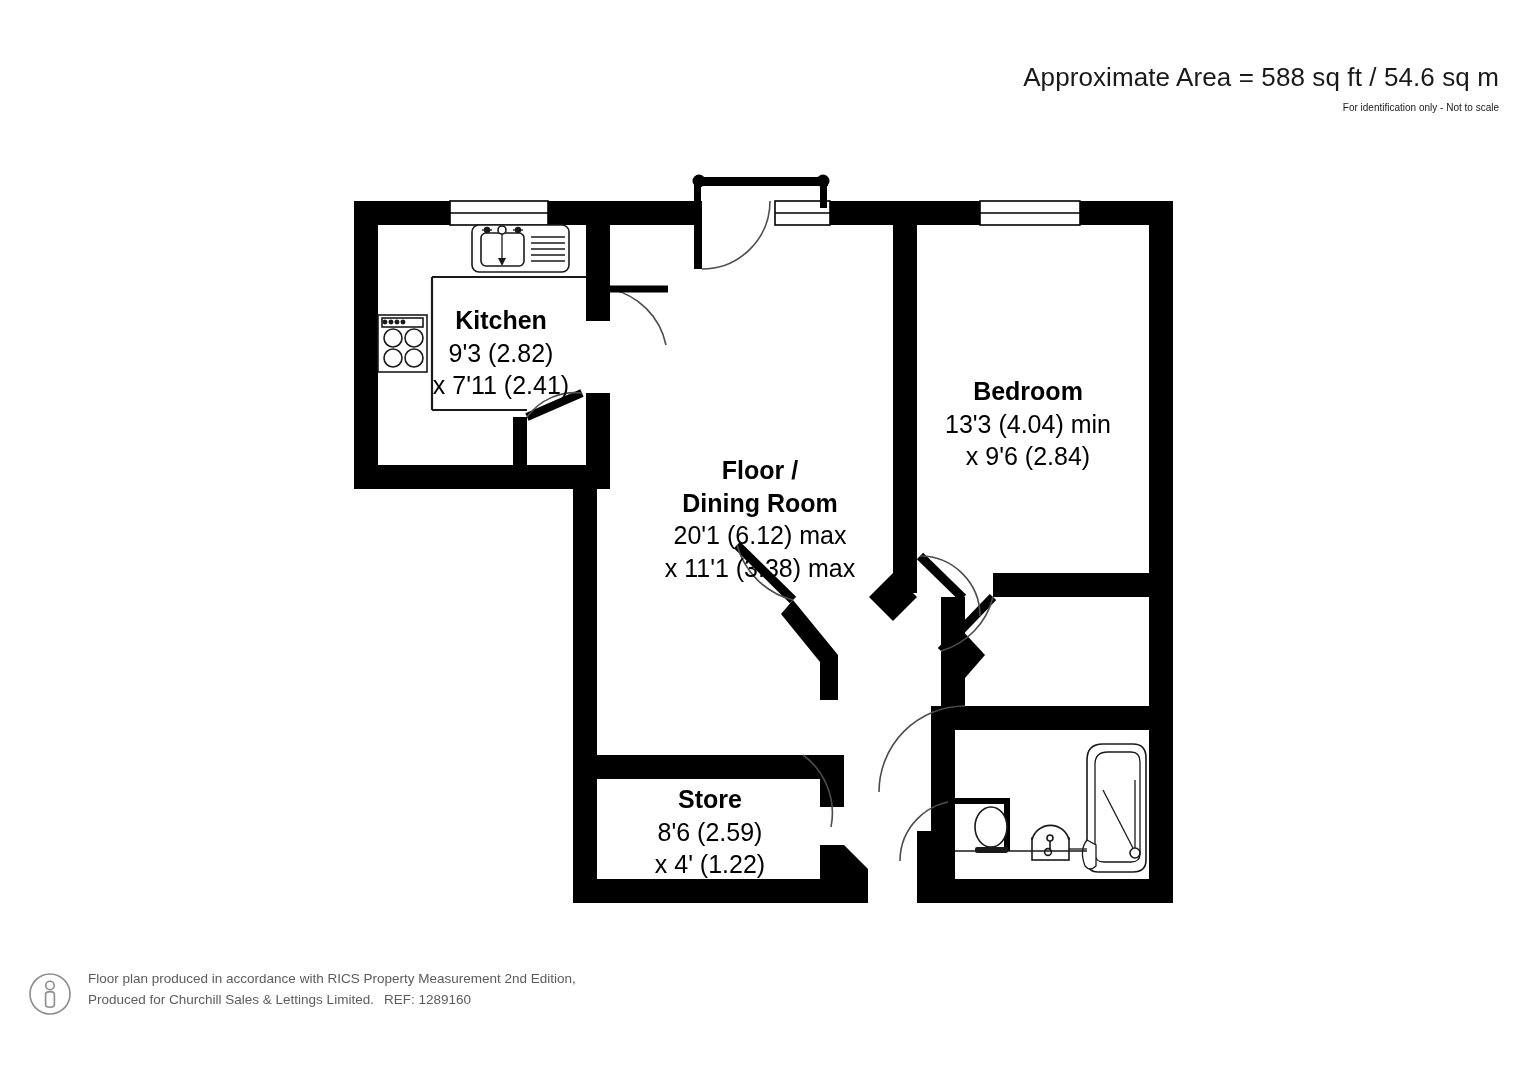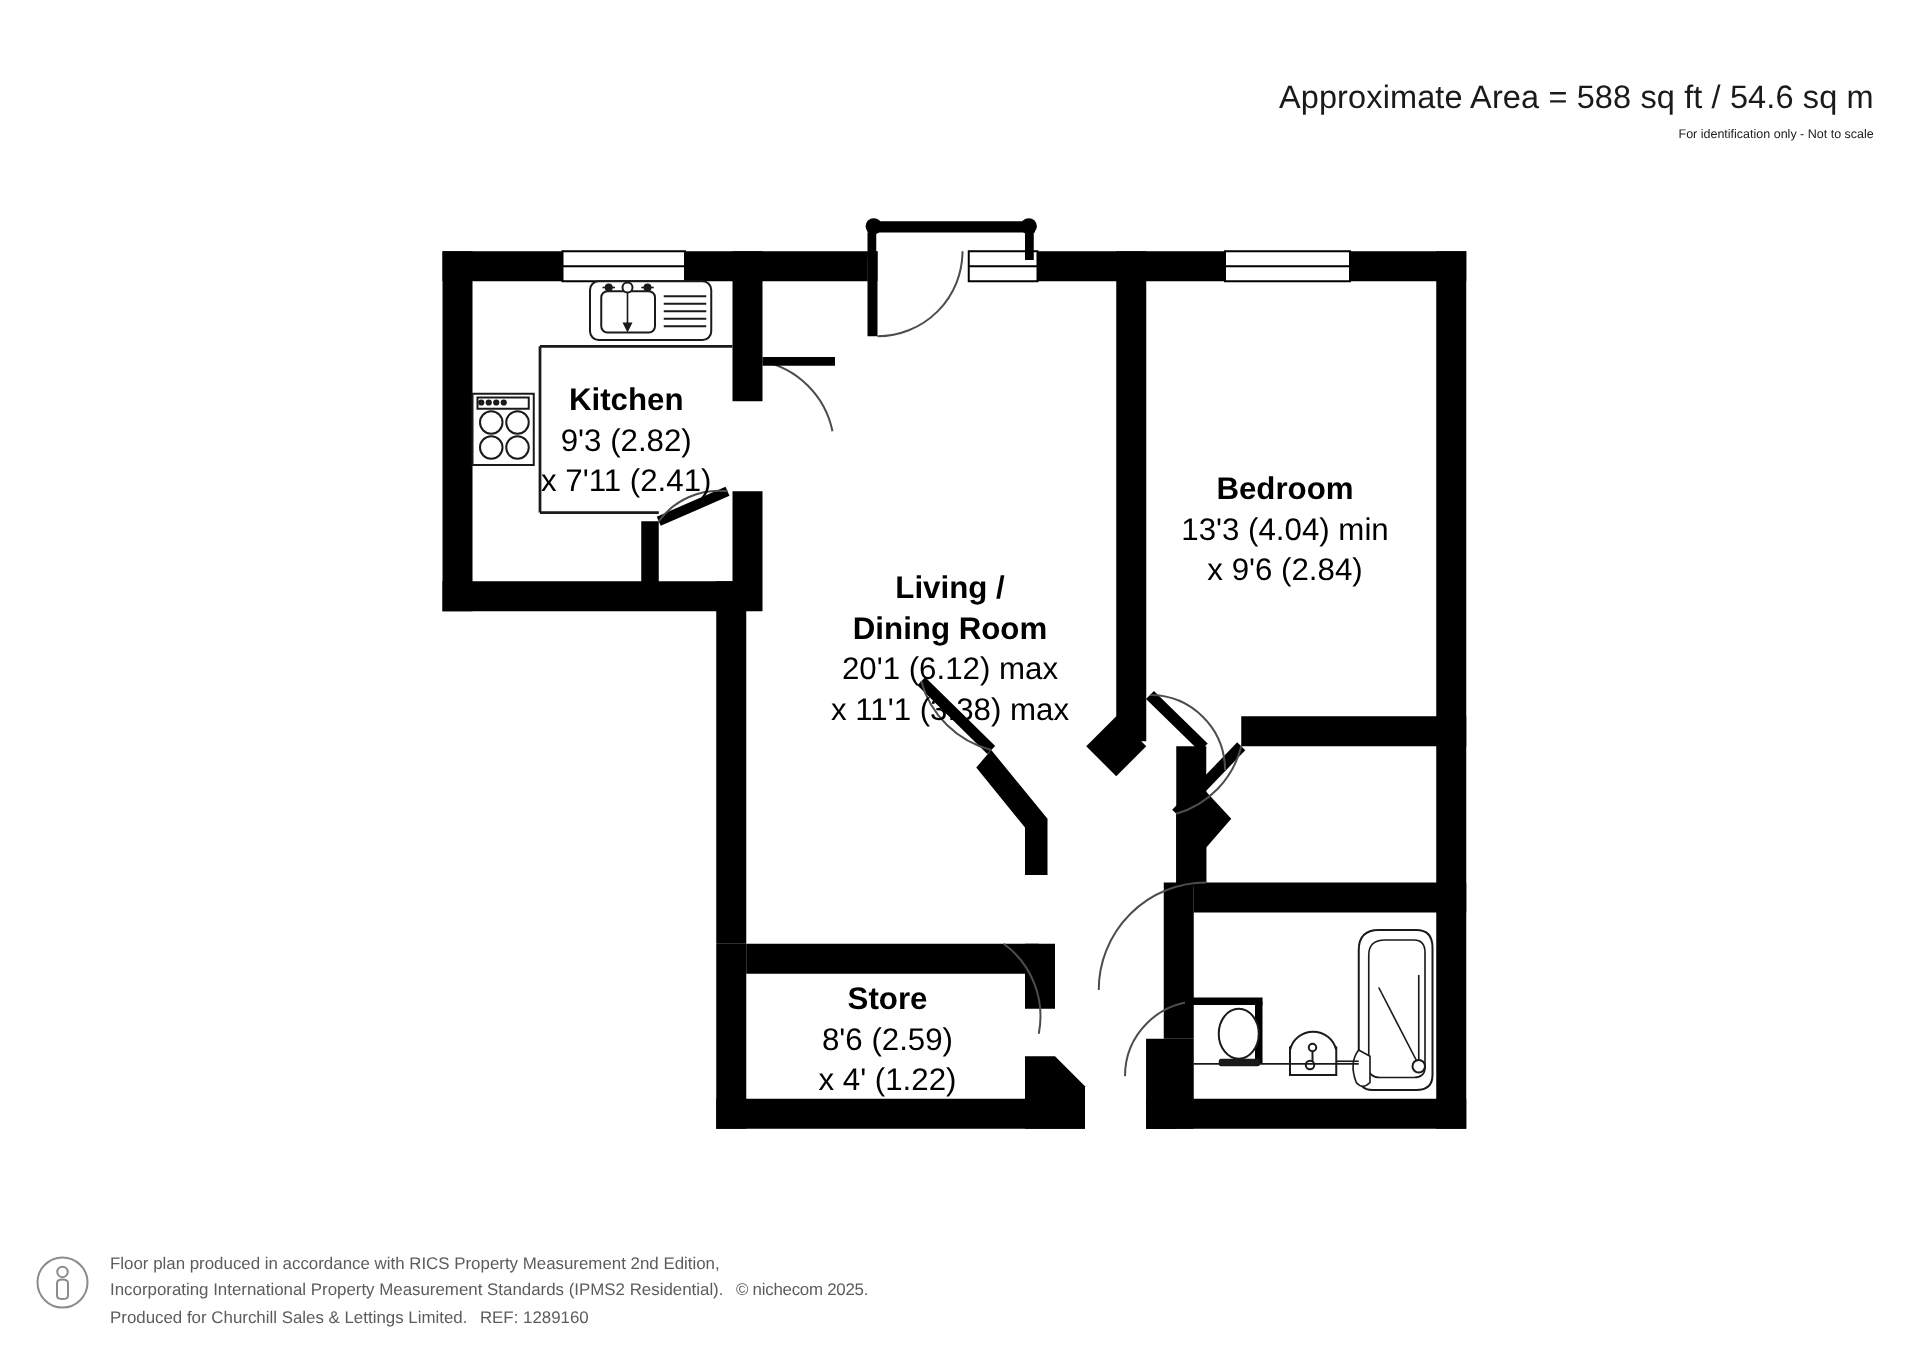--- a/index.html
+++ b/index.html
@@ -70,21 +70,21 @@
 
   #label-kitchen { left: 387px; top: 304px; width: 228px; }
   #label-living  { left: 640px; top: 454px; width: 240px; }
   #label-bedroom { left: 920px; top: 375px; width: 216px; }
   #label-store   { left: 620px; top: 783px; width: 180px; }
 
   
   #footer {
     position: absolute;
     left: 28px;
-    top: 1000px;
+    top: 968px;
     display: flex;
     align-items: flex-start;
   }
   #footer-icon {
     width: 44px;
     height: 44px;
     flex: 0 0 44px;
     margin-top: 4px;
   }
   #footer-text {
@@ -313,21 +313,21 @@
 </svg>
 </div>
 
 <div class="room-label" id="label-kitchen">
   <span class="rname">Kitchen</span>
   <span class="rdim">9'3 (2.82)</span>
   <span class="rdim">x 7'11 (2.41)</span>
 </div>
 
 <div class="room-label" id="label-living">
-  <span class="rname">Living /</span>
+  <span class="rname">Floor /</span>
   <span class="rname">Dining Room</span>
   <span class="rdim">20'1 (6.12) max</span>
   <span class="rdim">x 11'1 (3.38) max</span>
 </div>
 
 <div class="room-label" id="label-bedroom">
   <span class="rname">Bedroom</span>
   <span class="rdim">13'3 (4.04) min</span>
   <span class="rdim">x 9'6 (2.84)</span>
 </div>
@@ -340,19 +340,16 @@
 
 <div id="footer">
   <svg id="footer-icon" viewBox="0 0 44 44">
     <circle cx="22" cy="22" r="20" fill="none" stroke="#8c8c8c" stroke-width="1.6"></circle>
     <circle cx="22" cy="13.5" r="4.2" fill="none" stroke="#8c8c8c" stroke-width="1.6"></circle>
     <path d="M 17.6 22.5 Q 17.6 19.6 22 19.6 Q 26.4 19.6 26.4 22.5 L 26.4 32.5 Q 26.4 35.2 22 35.2 Q 17.6 35.2 17.6 32.5 Z" fill="none" stroke="#8c8c8c" stroke-width="1.6"></path>
   </svg>
   <div id="footer-text">
     <span class="fline">Floor plan produced in accordance with RICS Property Measurement 2nd Edition,</span>
     <span class="fline">
-      <span>Incorporating International Property Measurement Standards (IPMS2 Residential).</span><span class="sp-wide"></span><span class="brand">© nichecom 2025.</span>
-    </span>
-    <span class="fline">
       <span>Produced for Churchill Sales &amp; Lettings Limited.</span><span class="sp-wide"></span><span>REF: 1289160</span>
     </span>
   </div>
 </div>
 
 </body></html>

